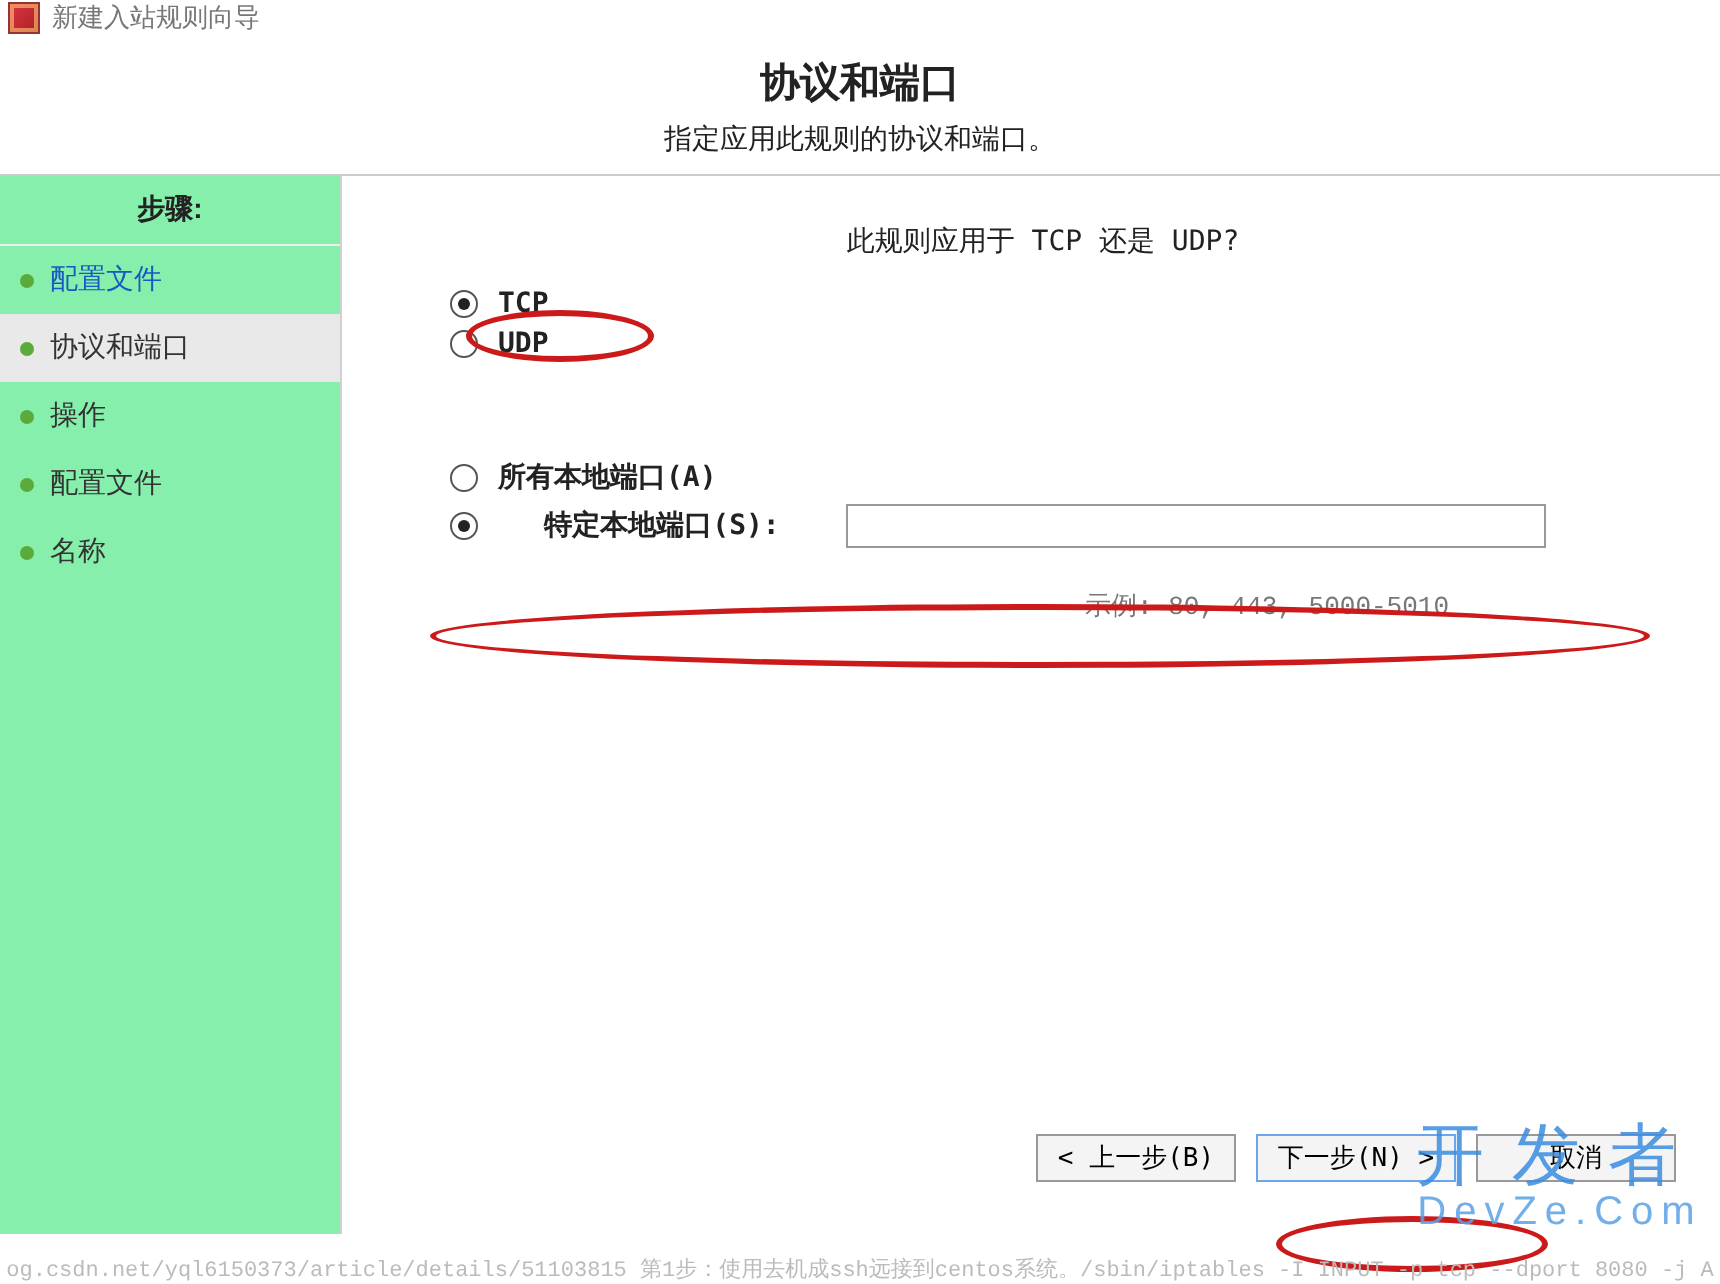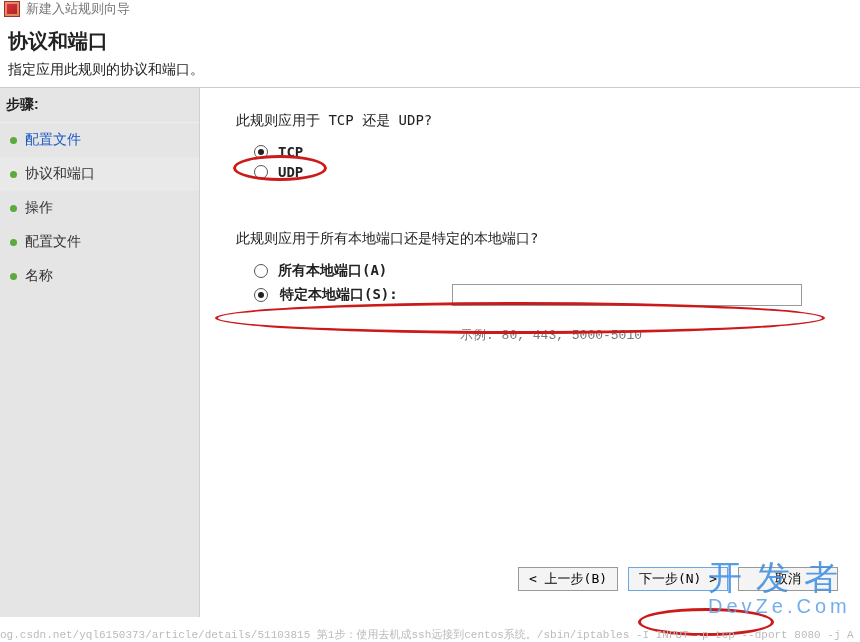--- a/index.html
+++ b/index.html
@@ -1,15 +1,15 @@
 <!DOCTYPE html>
 <html><head>
   <meta charset="utf-8">
   <style>
-    * { margin: 0; padding: 0; box-sizing: border-box; }
+    * { margin: 0; padding: 0; box-sizing: border-box; text-align: center; }
     body {
       font-family: "Microsoft YaHei", SimSun, Arial, sans-serif;
       font-size: 13px;
       background: #fff;
       width: 860px;
       height: 642px;
       position: relative;
       overflow: hidden;
       color: #222;
     }
@@ -36,22 +36,22 @@
     }
     .header .subtitle {
       font-size: 14px;
     }
     .body {
       display: flex;
       border-top: 1px solid #ccc;
       height: 530px;
     }
     .sidebar {
-      width: 200px;
-      background: #e5e5e5;
+      width: 171px;
+      background: #86efac;
       border-right: 1px solid #d0d0d0;
     }
     .sidebar .steps-label {
       font-weight: bold;
       padding: 8px 6px;
       font-size: 14px;
       border-bottom: 1px solid #eee;
     }
     .sidebar .step {
       display: flex;
@@ -225,21 +225,20 @@
     <div class="radio-row">
       <span class="radio selected"></span>
       <span>TCP</span>
     </div>
     <div class="radio-row">
       <span class="radio"></span>
       <span>UDP</span>
     </div>
 
     <div class="section2">
-      <div class="question">此规则应用于所有本地端口还是特定的本地端口?</div>
       <div class="radio-row">
         <span class="radio"></span>
         <span>所有本地端口(A)</span>
       </div>
       <div class="port-row">
         <span class="radio selected"></span>
         <span class="label">特定本地端口(S):</span>
         <input class="port-input" value="" style="">
       </div>
       <div class="example">示例: 80, 443, 5000-5010</div>

